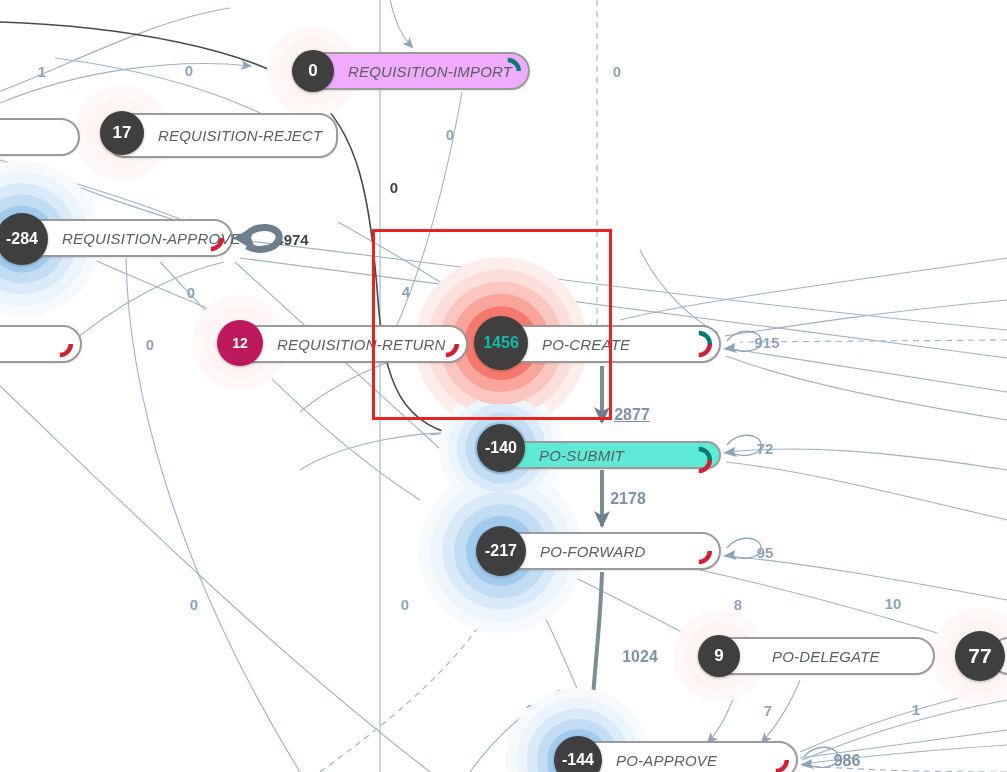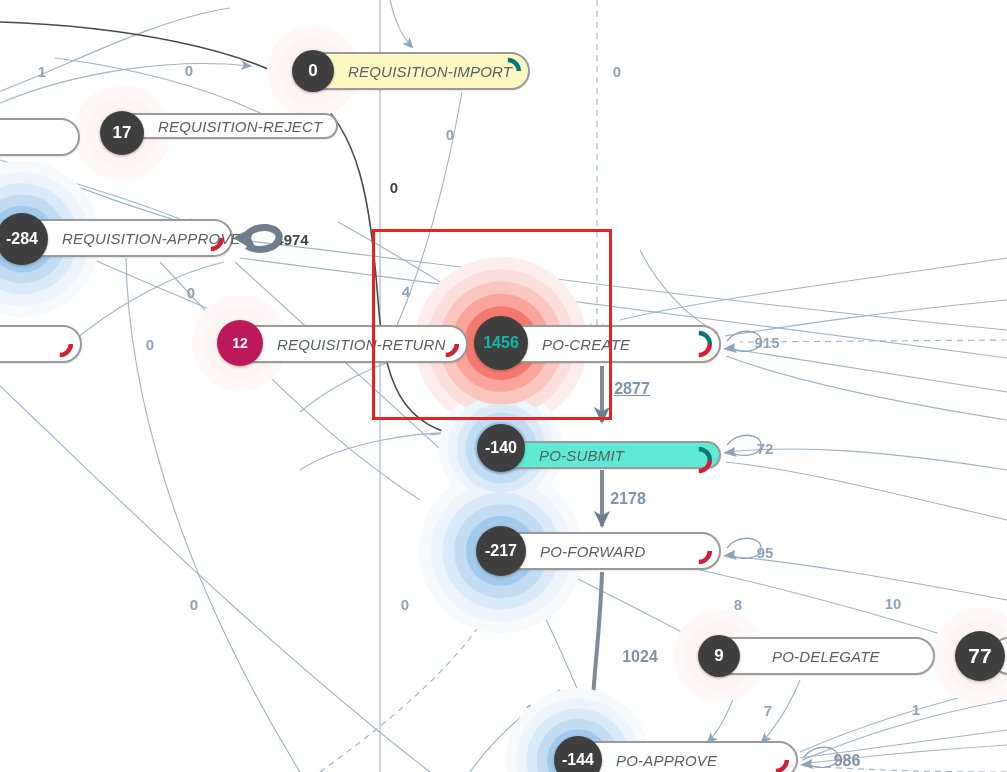--- a/index.html
+++ b/index.html
@@ -220,27 +220,27 @@
       <div class="glow" style="width: 144px; height: 144px; left: 578px; top: 760px; background: rgb(246, 250, 253); z-index: 6;"></div>
       <div class="glow" style="width: 123.429px; height: 123.429px; left: 578px; top: 760px; background: rgb(236, 244, 252); z-index: 7;"></div>
       <div class="glow" style="width: 102.857px; height: 102.857px; left: 578px; top: 760px; background: rgb(219, 234, 248); z-index: 8;"></div>
       <div class="glow" style="width: 82.2857px; height: 82.2857px; left: 578px; top: 760px; background: rgb(194, 220, 243); z-index: 9;"></div>
       <div class="glow" style="width: 61.7143px; height: 61.7143px; left: 578px; top: 760px; background: rgb(162, 202, 236); z-index: 10;"></div>
       <div class="glow" style="width: 41.1429px; height: 41.1429px; left: 578px; top: 760px; background: rgb(121, 178, 226); z-index: 11;"></div>
       <div class="glow" style="width: 20.5714px; height: 20.5714px; left: 578px; top: 760px; background: rgb(74, 149, 214); z-index: 12;"></div>
     </div>
   <div id="nodes">
       <div class="node" style="left: -70px; top: 118px; width: 150px; height: 38px; border-radius: 19px; border-color: rgb(154, 154, 154); background: rgb(255, 255, 255); z-index: 20;"></div>
-      <div class="node" style="left: 298px; top: 52px; width: 232px; height: 38px; border-radius: 19px; border-color: rgb(154, 154, 154); background: #fef9c3; z-index: 20;">
+      <div class="node" style="left: 298px; top: 52px; width: 232px; height: 38px; border-radius: 19px; border-color: rgb(154, 154, 154); background: #f0abfc; z-index: 20;">
         <span class="node-label" style="color: rgb(90, 96, 102); margin-left: 48px;">REQUISITION-IMPORT</span>
         <span class="cap-arc" style="right: 2px; top: 0px;"><svg width="26" height="34" viewBox="0 0 26 34">
             <path d="M 7.8,6 A 11,11 0 0 1 18.8,17" fill="none" stroke="#007a74" stroke-width="4.5" stroke-linecap="butt"></path>
           </svg></span>
       </div>
-      <div class="node" style="left: 106px; top: 113px; width: 232px; height: 26px; border-radius: 19px; border-color: rgb(154, 154, 154); background: rgb(255, 255, 255); z-index: 20;">
+      <div class="node" style="left: 106px; top: 113px; width: 232px; height: 45px; border-radius: 19px; border-color: rgb(154, 154, 154); background: rgb(255, 255, 255); z-index: 20;">
         <span class="node-label" style="color: rgb(90, 96, 102); margin-left: 50px;">REQUISITION-REJECT</span>
       </div>
       <div class="node" style="left: 11px; top: 219px; width: 222px; height: 38px; border-radius: 19px; border-color: rgb(154, 154, 154); background: rgb(255, 255, 255); z-index: 20;">
         <span class="node-label" style="color: rgb(90, 96, 102); margin-left: 49px;">REQUISITION-APPROVE</span>
         <span class="cap-arc" style="right: 2px; top: 0px;"><svg width="26" height="34" viewBox="0 0 26 34">
             <path d="M 18.8,17 A 11,11 0 0 1 7.8,28" fill="none" stroke="#d11f35" stroke-width="4.5" stroke-linecap="butt"></path>
           </svg></span>
       </div>
       <div class="node" style="left: -70px; top: 325px; width: 152px; height: 38px; border-radius: 19px; border-color: rgb(154, 154, 154); background: rgb(255, 255, 255); z-index: 20;">
         <span class="cap-arc" style="right: 2px; top: 0px;"><svg width="26" height="34" viewBox="0 0 26 34">
@@ -324,21 +324,21 @@
       <div class="edge-label" style="left: 617px; top: 71px;">0</div>
       <div class="edge-label" style="left: 450px; top: 134px;">0</div>
       <div class="edge-label dark" style="left: 394px; top: 187px;">0</div>
       <div class="edge-label" style="left: 64px; top: 188px;">1</div>
       <div class="edge-label dark" style="left: 292px; top: 239px;">4974</div>
       <div class="edge-label" style="left: 44px; top: 293px;">0</div>
       <div class="edge-label" style="left: 191px; top: 292px;">0</div>
       <div class="edge-label" style="left: 406px; top: 291px;">4</div>
       <div class="edge-label" style="left: 150px; top: 344px;">0</div>
       <div class="edge-label" style="left: 767px; top: 342px;">915</div>
-      <div class="edge-label big" style="left: 632px; top: 389px; text-decoration: underline;">2877</div>
+      <div class="edge-label big" style="left: 632px; top: 415px; text-decoration: underline;">2877</div>
       <div class="edge-label" style="left: 765px; top: 448px;">72</div>
       <div class="edge-label big" style="left: 628px; top: 499px;">2178</div>
       <div class="edge-label" style="left: 765px; top: 552px;">95</div>
       <div class="edge-label" style="left: 194px; top: 604px;">0</div>
       <div class="edge-label" style="left: 405px; top: 604px;">0</div>
       <div class="edge-label" style="left: 738px; top: 604px;">8</div>
       <div class="edge-label" style="left: 893px; top: 603px;">10</div>
       <div class="edge-label big" style="left: 640px; top: 657px;">1024</div>
       <div class="edge-label" style="left: 768px; top: 710px;">7</div>
       <div class="edge-label" style="left: 916px; top: 709px;">1</div>

